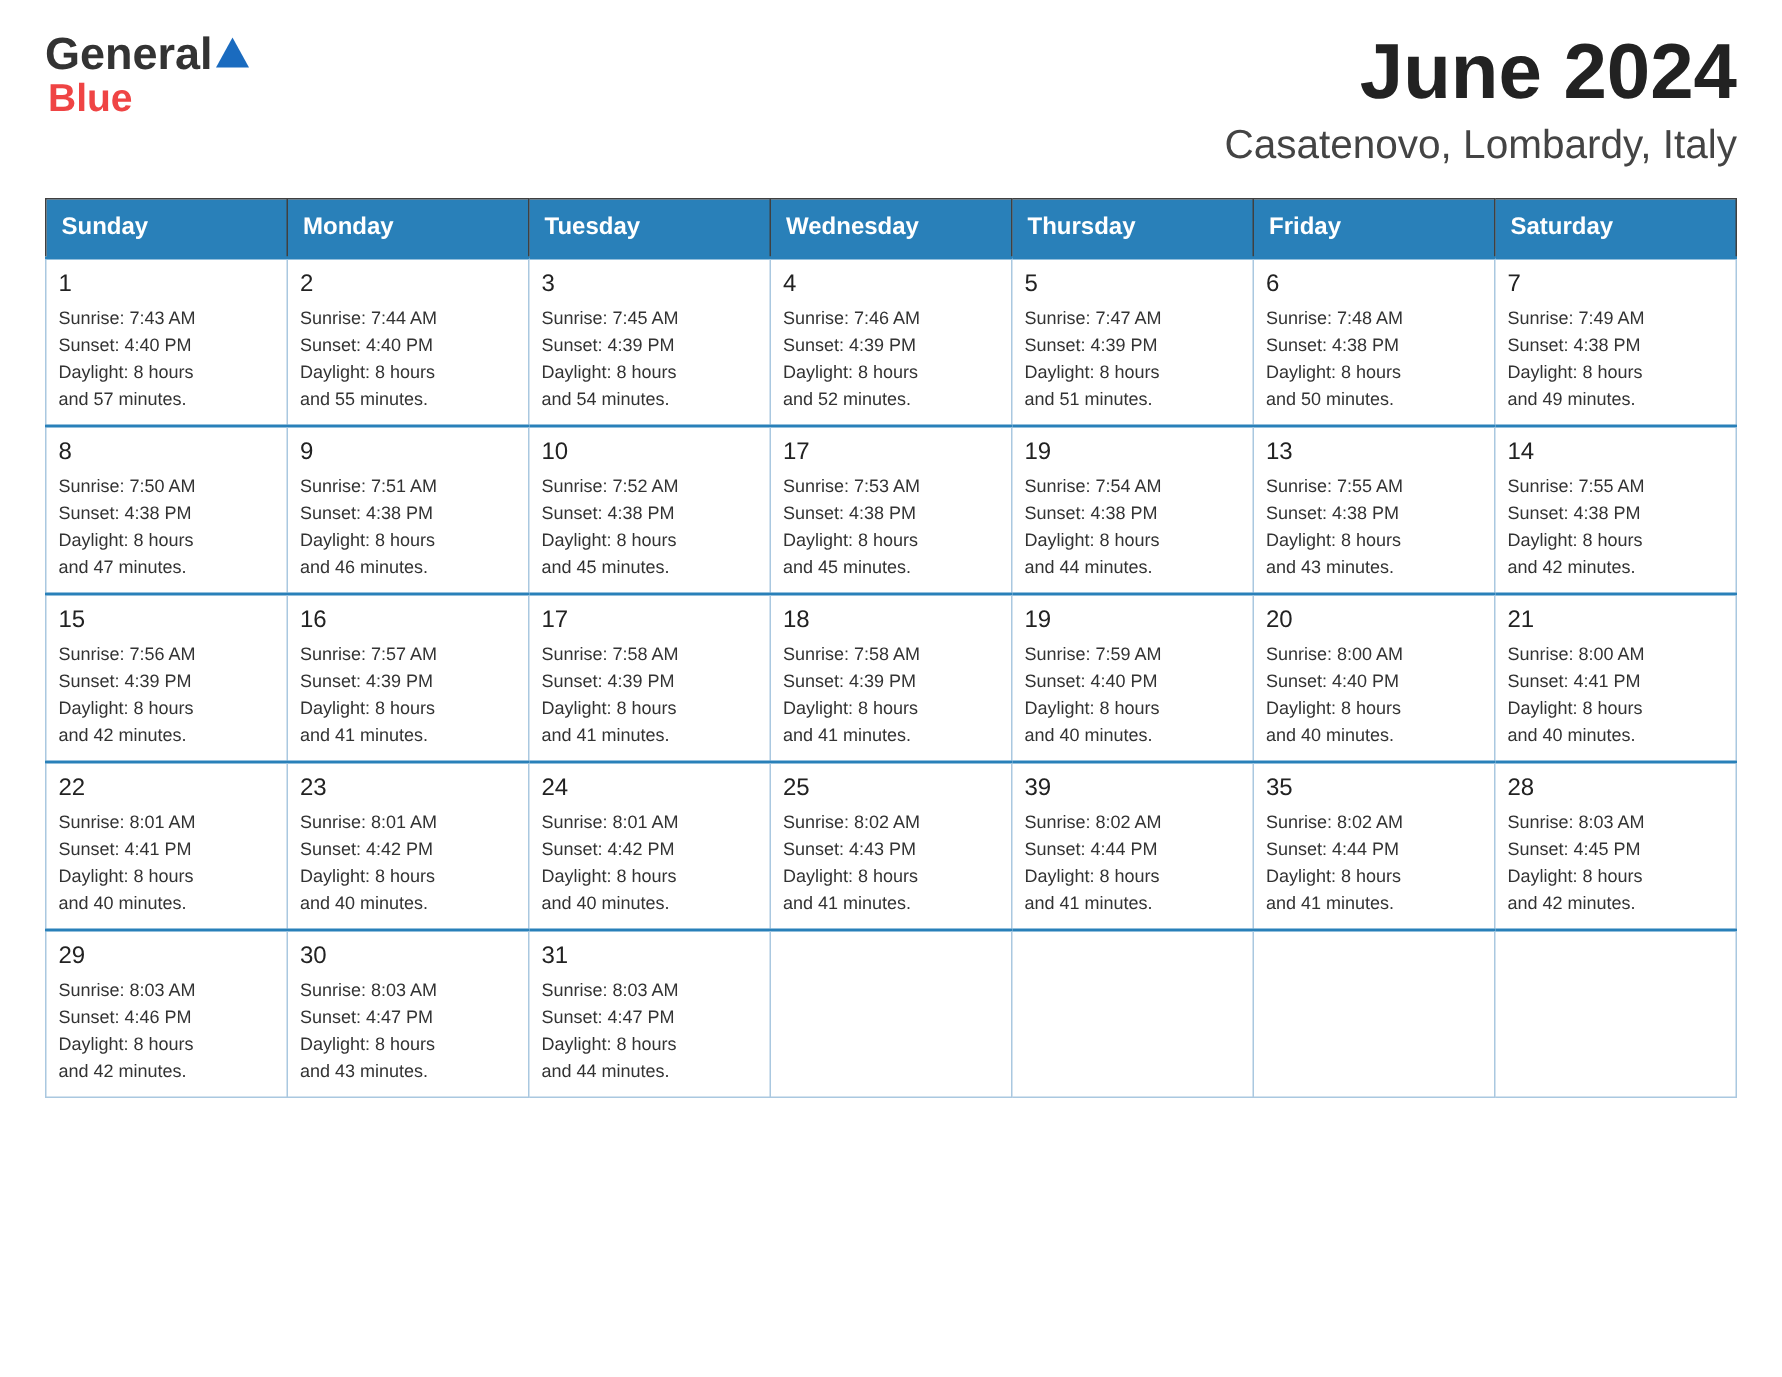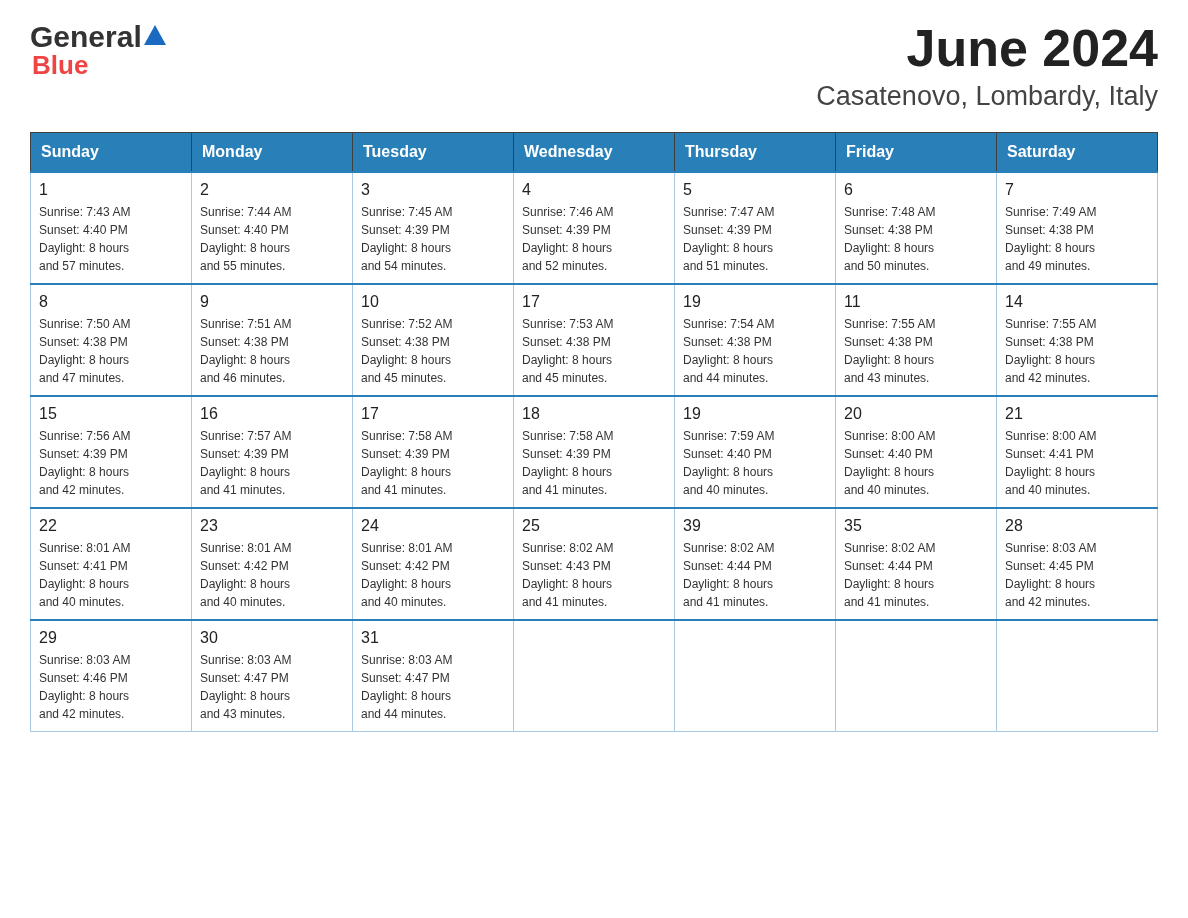--- a/index.html
+++ b/index.html
@@ -246,21 +246,21 @@
           <div class="day-info">
             Sunrise: 7:54 AM<br>
             Sunset: 4:38 PM<br>
             Daylight: 8 hours<br>
             and 44 minutes.
           </div>
         </div>
       </td>
         <td>
         <div class="cell-inner">
-          <div class="day-number">11</div>
+          <div class="day-number">13</div>
           <div class="day-info">
             Sunrise: 7:55 AM<br>
             Sunset: 4:38 PM<br>
             Daylight: 8 hours<br>
             and 43 minutes.
           </div>
         </div>
       </td>
         <td>
         <div class="cell-inner">

